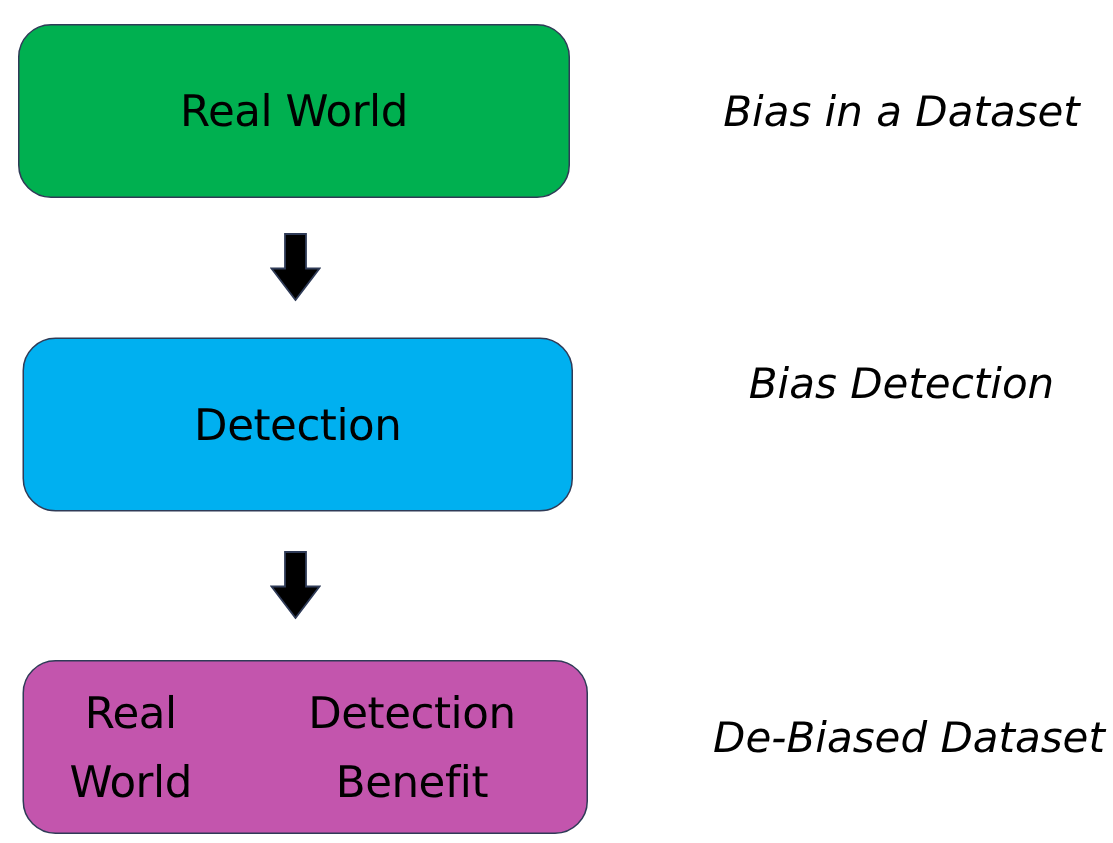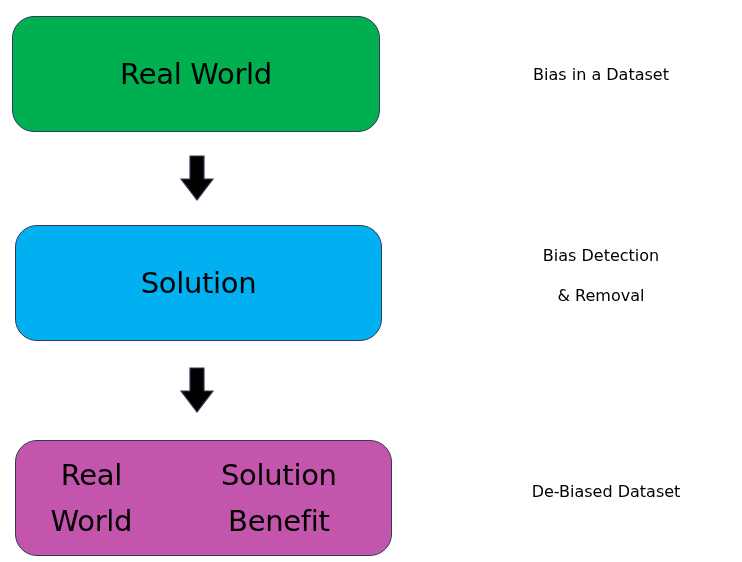--- a/index.html
+++ b/index.html
@@ -5,54 +5,53 @@
   html, body { margin:0; padding:0; background:#ffffff; }
   body { width:742px; height:562px; position:relative; overflow:hidden;
          font-family:"DejaVu Sans", "Liberation Sans", sans-serif; color:#000; }
   .box { position:absolute; border:1.5px solid #2f3b57; border-radius:22px;
          display:flex; align-items:center; justify-content:center;
          box-sizing:border-box; text-align:center; }
   .box span { display:block; font-size:29px; line-height:46px; letter-spacing:-0.3px; }
   #box1 { left:12px; top:16px; width:368px; height:116px; }
   #box2 { left:15px; top:225px; width:367px; height:116px; }
   #box3 { left:15px; top:440px; width:377px; height:116px; }
-  .label { position:absolute; text-align:center; font-size:16px; line-height:40px; }
+  .label { position:absolute; text-align:center; font-size:28px; line-height:40px;font-style:italic; }
   #lab1 { left:460px; top:55px; width:282px; }
   #lab2 { left:460px; top:236px; width:282px; }
   #lab3 { left:465px; top:472px; width:282px; }
   .arrow { position:absolute; width:34px; height:46px; }
   #arrow1 { left:180px; top:155px; }
   #arrow2 { left:180px; top:367px; }
 </style>
 </head>
 <body>
 
 <div id="box1" class="box" style="background: rgb(0, 176, 80); border-color: rgb(47, 59, 87);">
   <span>Real World</span>
 </div>
 
 <svg id="arrow1" class="arrow" viewBox="0 0 34 46">
   <polygon points="10,1 24,1 24,24 33,24 17,45 1,24 10,24" fill="#000" stroke="#2f3b57" stroke-width="1.2"></polygon>
 </svg>
 
 <div id="box2" class="box" style="background: rgb(0, 176, 240); border-color: rgb(47, 59, 87);">
-  <span>Solution</span>
+  <span>Detection</span>
 </div>
 
 <svg id="arrow2" class="arrow" viewBox="0 0 34 46">
   <polygon points="10,1 24,1 24,24 33,24 17,45 1,24 10,24" fill="#000" stroke="#2f3b57" stroke-width="1.2"></polygon>
 </svg>
 
 <div id="box3" class="box" style="background: rgb(195, 85, 173); border-color: rgb(47, 59, 87);">
   <span>Real World</span>
-  <span>Solution Benefit</span>
+  <span>Detection Benefit</span>
 </div>
 
 <div id="lab1" class="label">
   <div>Bias in a Dataset</div>
 </div>
 <div id="lab2" class="label">
   <div>Bias Detection</div>
-  <div>&amp; Removal</div>
 </div>
 <div id="lab3" class="label">
   <div>De-Biased Dataset</div>
 </div>
 
 </body></html>

